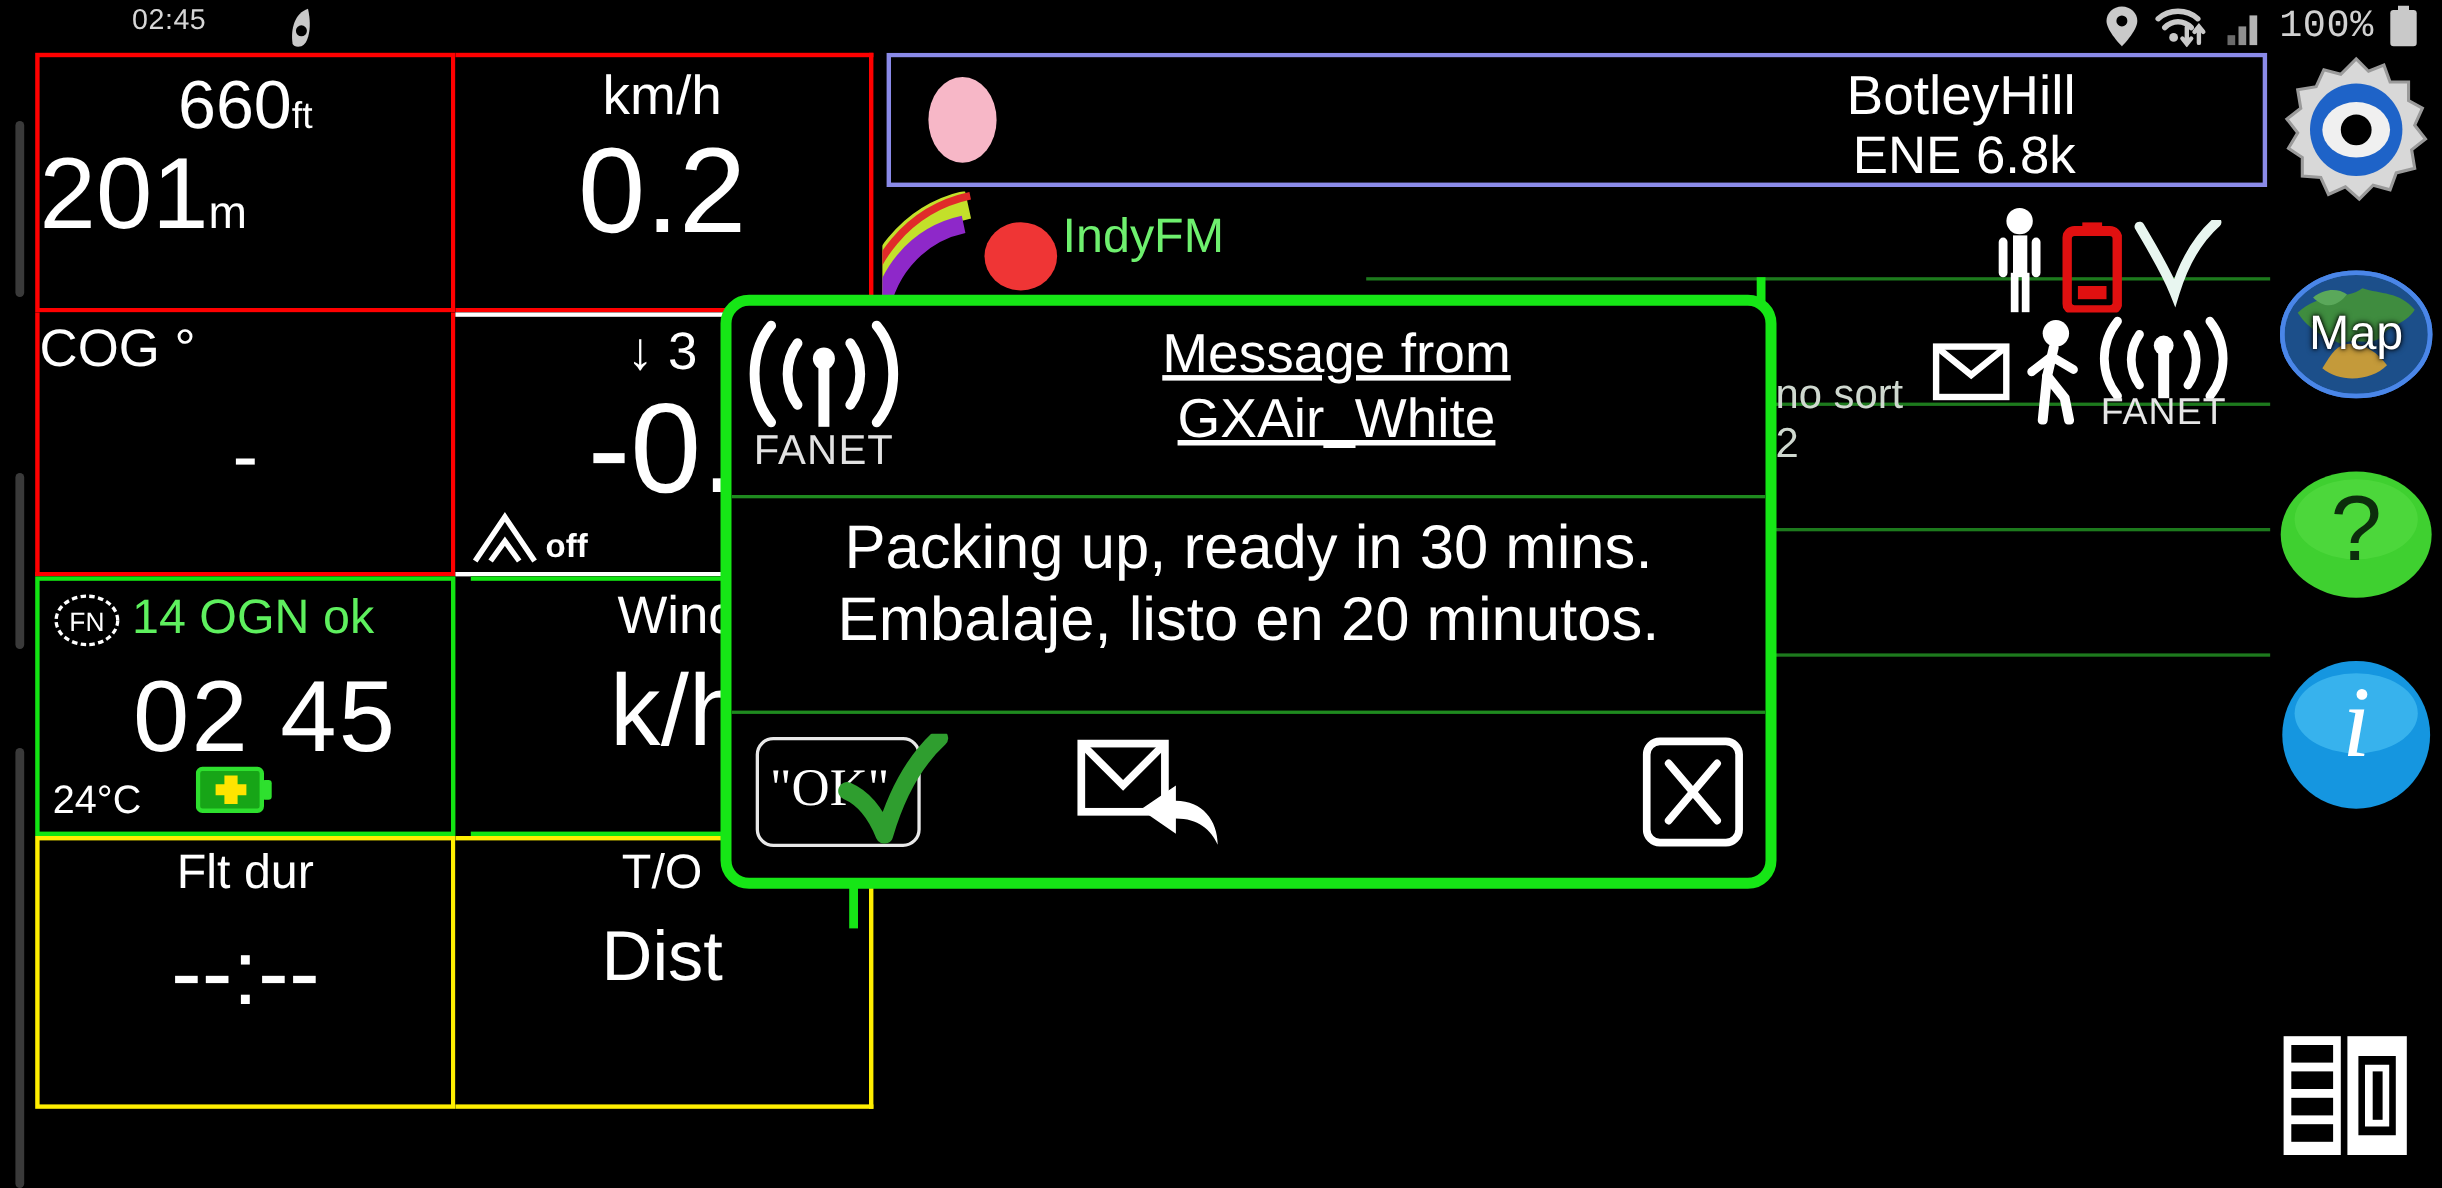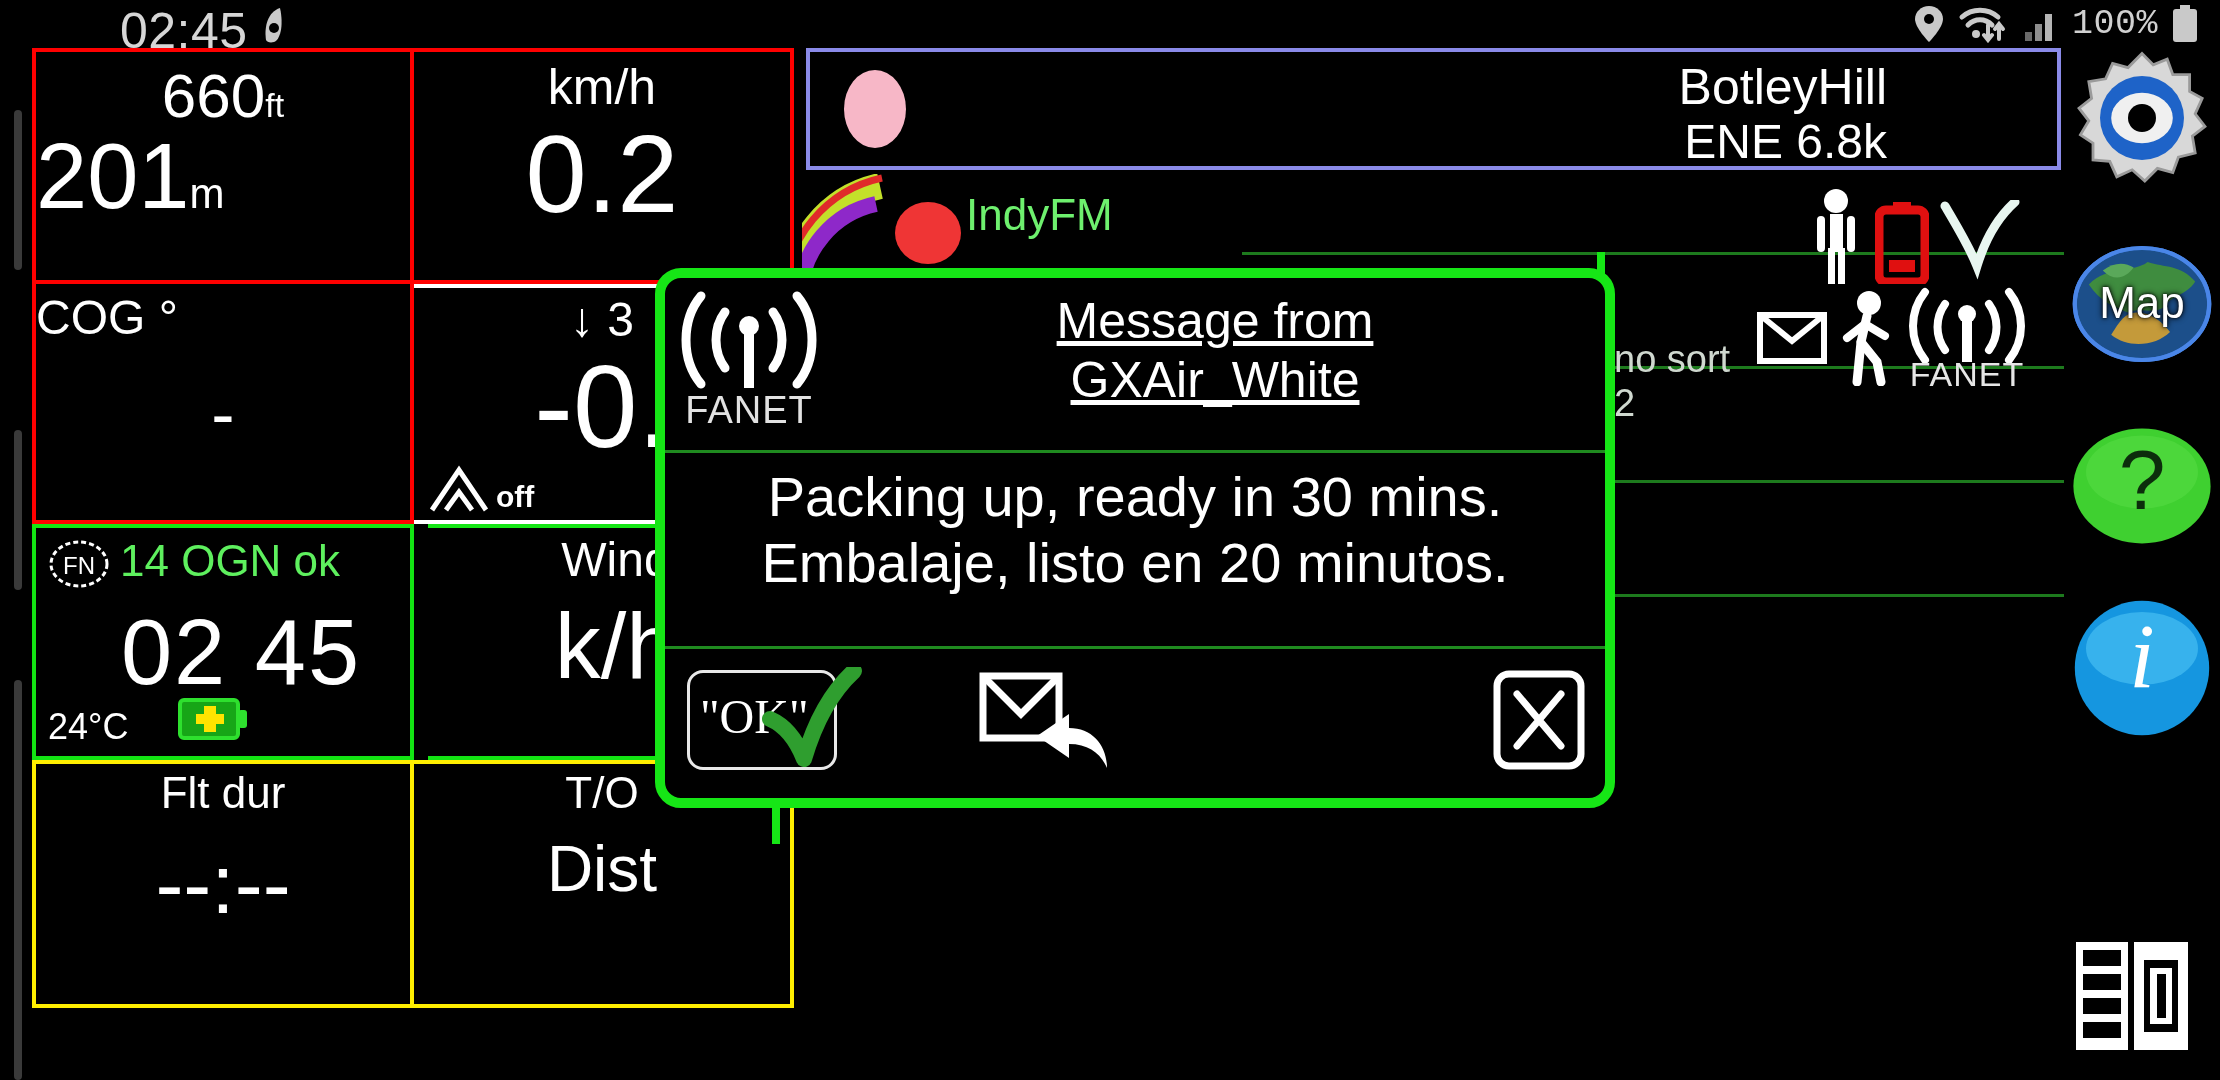--- a/index.html
+++ b/index.html
@@ -8,21 +8,21 @@
     background: #000;
     font-family: "Liberation Sans", sans-serif;
     overflow: hidden;
   }
   #root { position: relative; width: 2220px; height: 1080px; background: #000; }
 
   
   .statusbar { position: absolute; left: 0; top: 0; width: 2220px; height: 48px; background: #000; }
   .sb-clock {
     position: absolute; left: 120px; top: 2px;
-    font-size: 50px; color: #d6d6d6; letter-spacing: 0.5px;
+    font-size: 26px; color: #d6d6d6; letter-spacing: 0.5px;
   }
   .sb-alarm { position: absolute; left: 258px; top: 6px; width: 34px; height: 38px; }
   .sb-right { position: absolute; right: 22px; top: 4px; display: flex; align-items: center; gap: 14px; }
   .sb-batt-pct { font-size: 35px; color: #d0d0d0; letter-spacing: 0.5px; font-family: Liberation Mono, monospace; }
   .sb-icon { display: block; }
 
   
   .edge-scroll { position: absolute; left: 14px; width: 8px; background: #3a3a3a; border-radius: 4px; }
 
   

